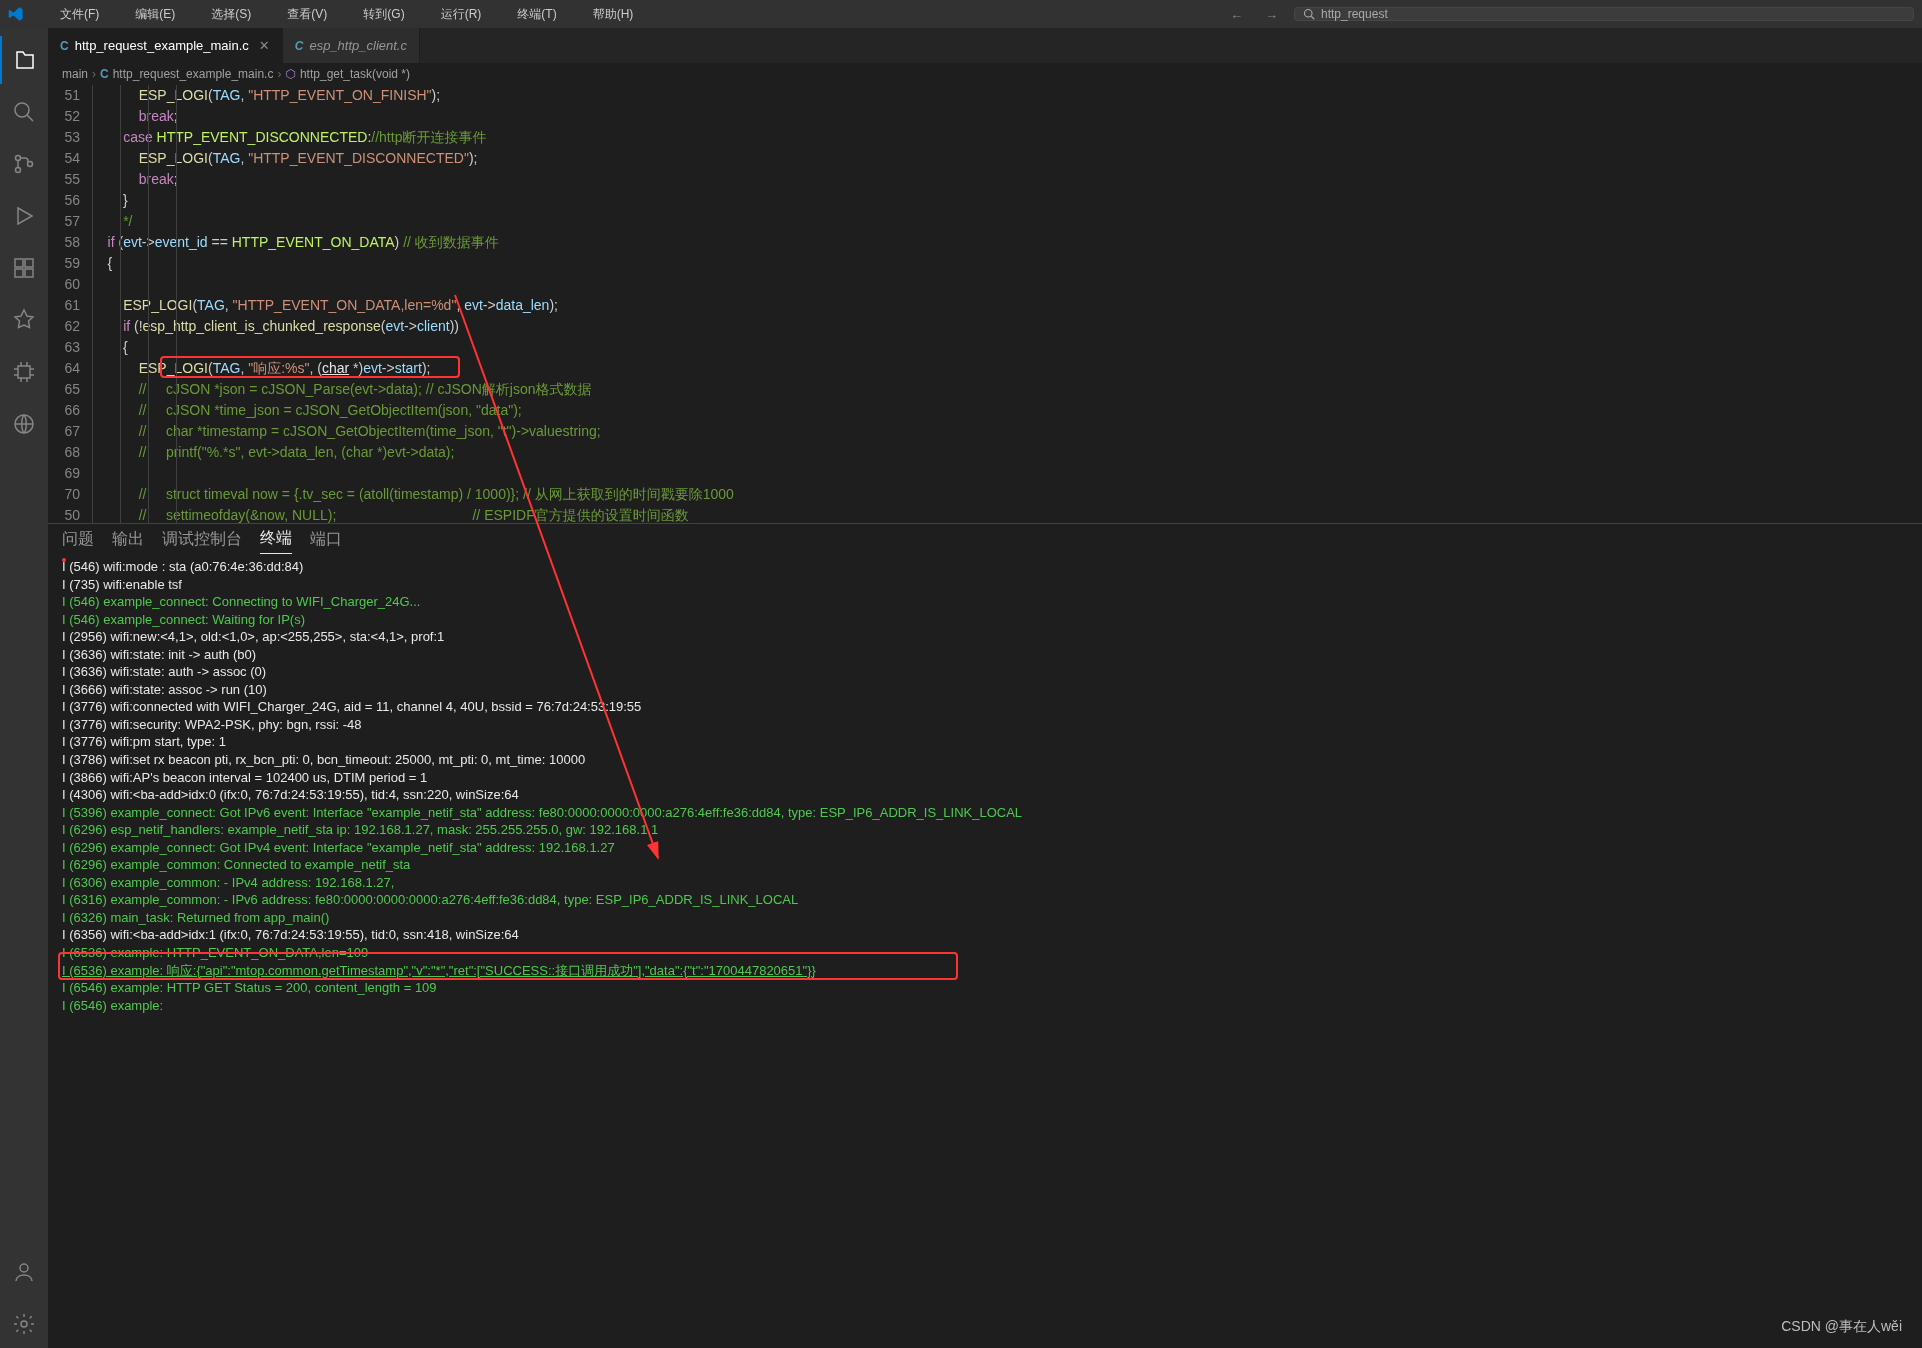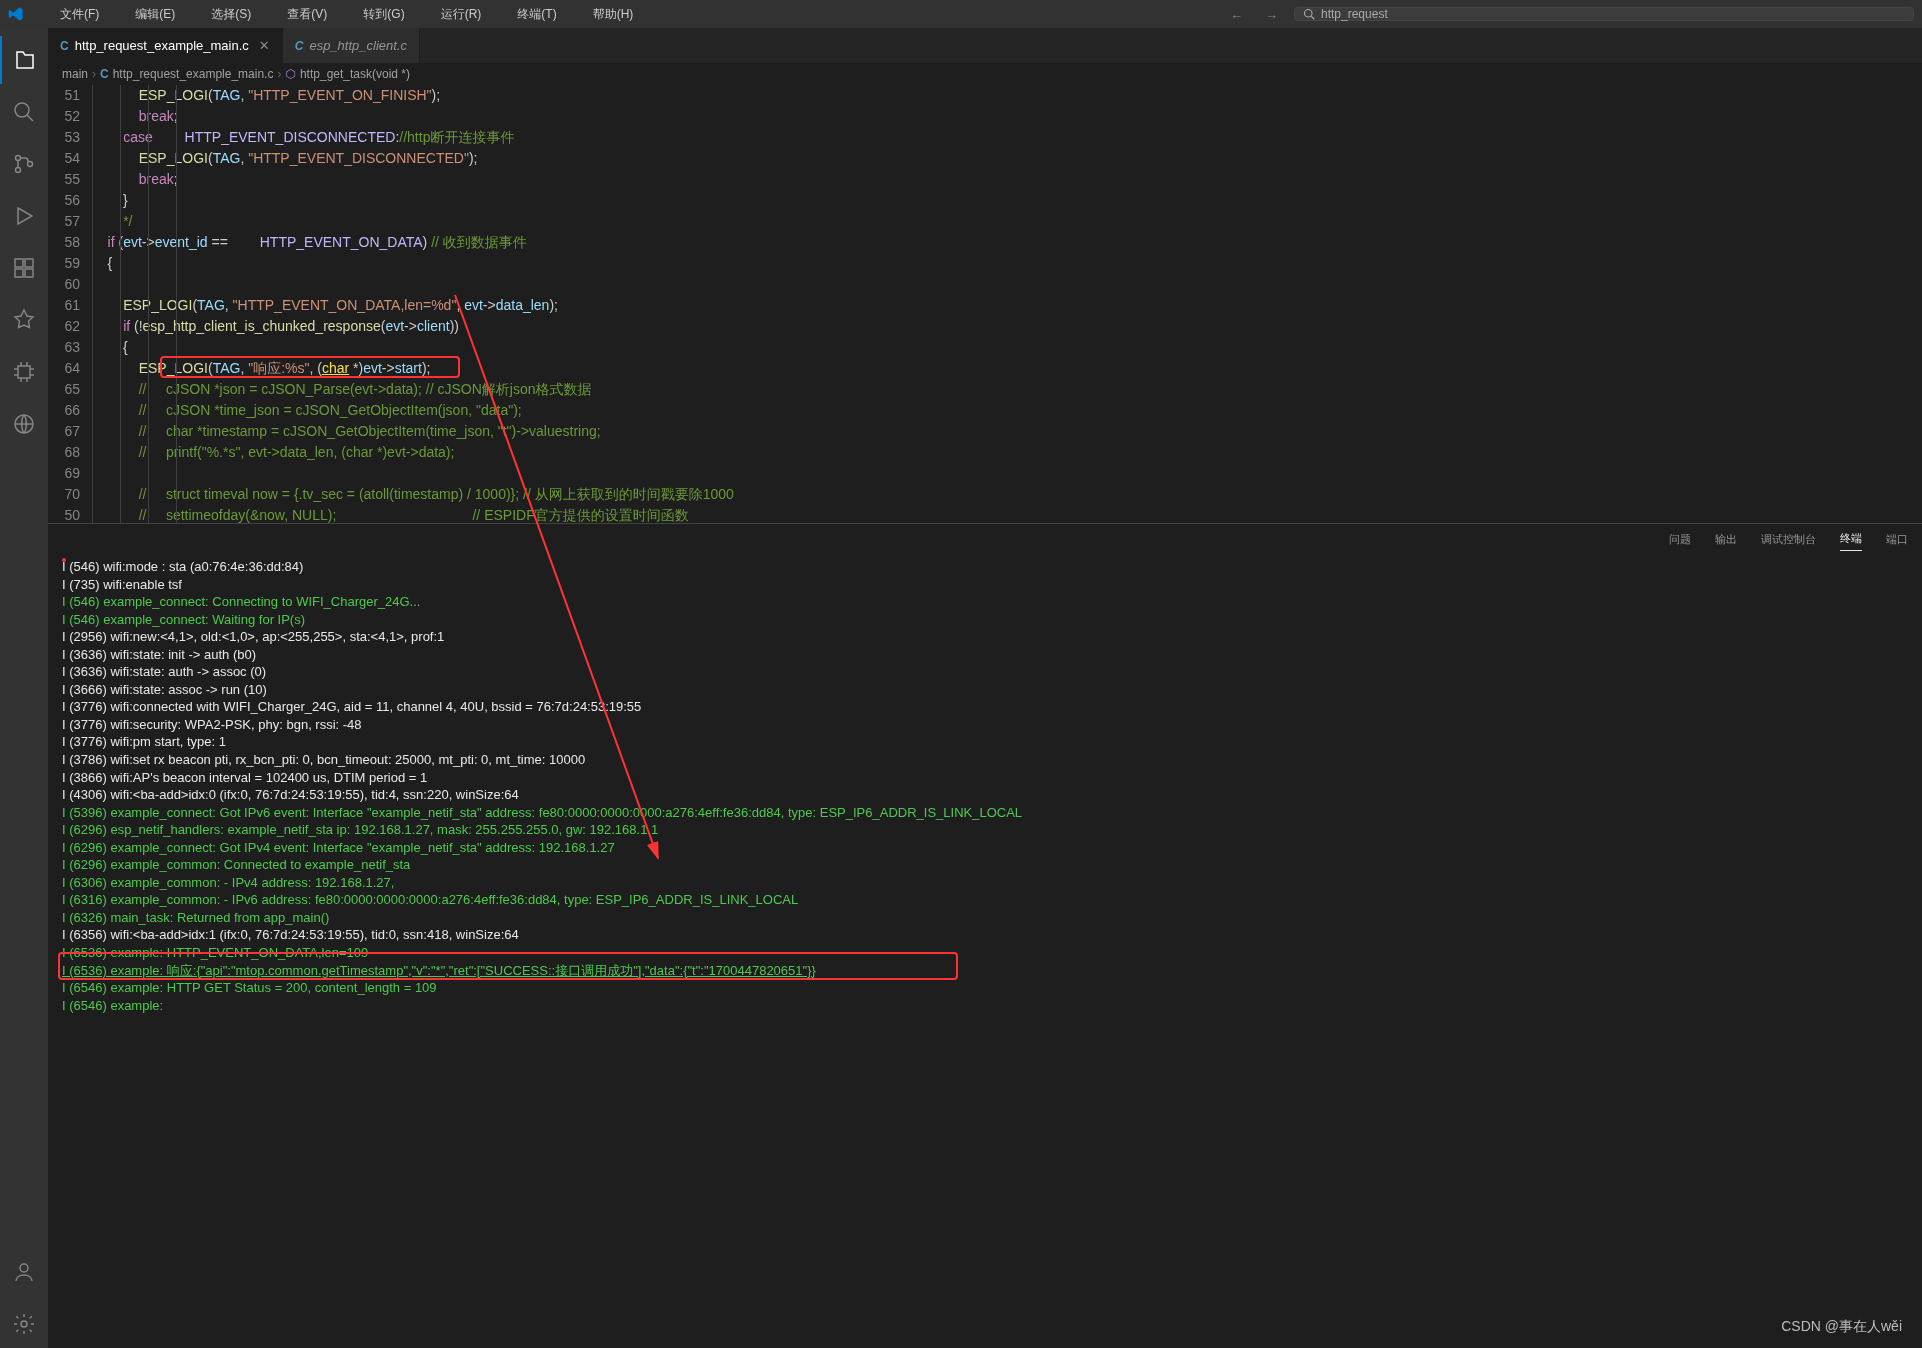--- a/index.html
+++ b/index.html
@@ -28,27 +28,27 @@
 .breadcrumb .fn-icon { color: #b180d7; }
 .code-area { flex: 0 0 438px; display: flex; background: #1e1e1e; font-family: Consolas, monospace; font-size: 14px; line-height: 1.5; overflow: hidden; position: relative; }
 .gutter { width: 44px; text-align: right; color: #858585; padding-right: 12px; user-select: none; }
 .gutter div { height: 21px; }
 .code-lines { flex: 1; position: relative; }
 .code-lines pre { height: 21px; white-space: pre; }
 .indent-guide { position: absolute; top: 0; bottom: 0; width: 1px; background: #404040; }
 .tok-kw { color: #c586c0; }
 .tok-fn { color: #dcdcaa; }
 .tok-str { color: #ce9178; }
-.tok-type { color: #fde047; text-decoration: underline; }
+.tok-type { color: #e5e5e5; text-decoration: underline; }
 .tok-var { color: #9cdcfe; }
-.tok-const { color: #c4b5fd; margin-left: 28px; }
+.tok-const { color: #bef264; }
 .tok-com { color: #6a9937; }
 .red-box { border: 2px solid #ff3333; border-radius: 4px; position: absolute; pointer-events: none; }
 .panel-area { flex: 1; background: #1e1e1e; border-top: 1px solid #414141; display: flex; flex-direction: column; font-family: Consolas, monospace; font-size: 13px; overflow: hidden; }
-.panel-tabs { height: 30px; display: flex; align-items: center; padding: 0 14px; gap: 24px; font-size: 11px; justify-content: flex-end; }
+.panel-tabs { height: 30px; display: flex; align-items: center; padding: 0 14px; gap: 18px; font-size: 16px; }
 .panel-tabs .ptab { color: #969696; padding: 4px 0; cursor: pointer; }
 .panel-tabs .ptab.active { color: #e7e7e7; border-bottom: 1px solid #e7e7e7; }
 .terminal { flex: 1; padding: 4px 14px; overflow: hidden; line-height: 1.35; }
 .terminal pre { white-space: pre; }
 .t-white { color: #e8e8e8; }
 .t-green { color: #4ec94e; }
 .watermark { position: absolute; right: 20px; bottom: 12px; color: #bdbdbd; font-size: 14px; }
 svg.arrow-line { position: absolute; pointer-events: none; }
 </style>
 </head>

